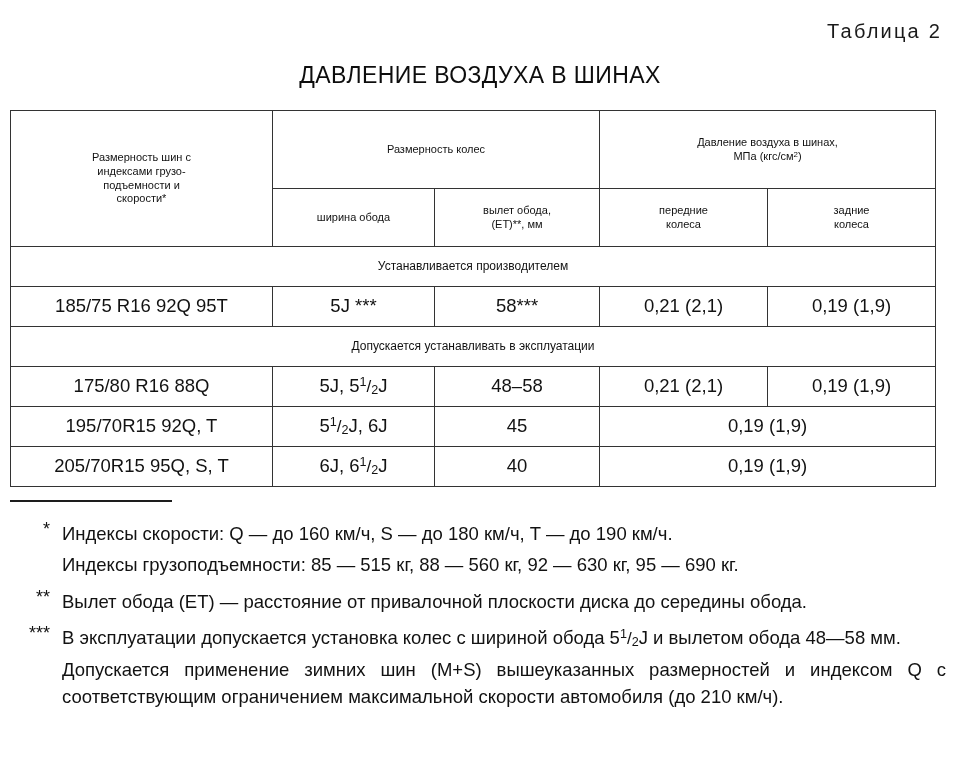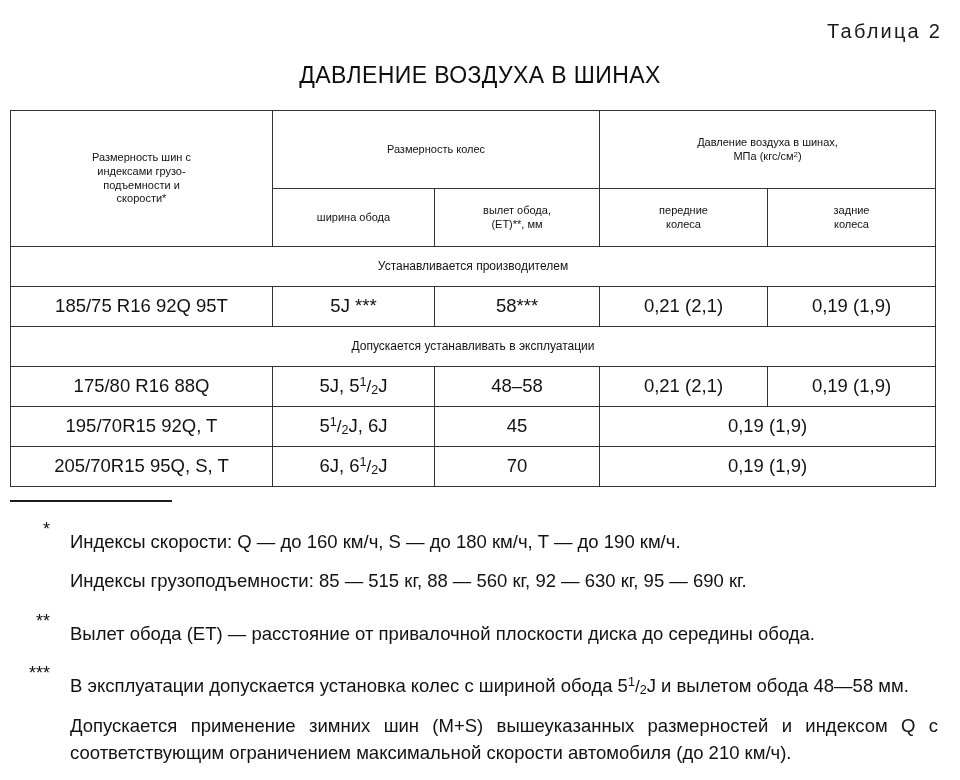--- a/index.html
+++ b/index.html
@@ -151,21 +151,21 @@
     width: 40px;
     text-align: right;
     padding-right: 8px;
     white-space: nowrap;
     font-size: 18px;
   }
   .note .body {
     flex: 1 1 auto;
   }
   .note .body p {
-    margin: 12px;
+    margin: 4px;
   }
   .note-just .body p {
     text-align: justify;
     text-align-last: left;
   }
 </style>
 </head>
 <body>
 
 <div class="page">
@@ -235,21 +235,21 @@
         <tr class="data-row">
           <td class="cell-a">195/70R15 92Q, T</td>
           <td>5<span class="frac"><span class="num">1</span><span class="sl">/</span><span class="den">2</span></span>J,&nbsp;6J</td>
           <td>45</td>
           <td colspan="2">0,19 (1,9)</td>
         </tr>
 
         <tr class="data-row">
           <td class="cell-a">205/70R15 95Q, S, T</td>
           <td>6J,&nbsp;6<span class="frac"><span class="num">1</span><span class="sl">/</span><span class="den">2</span></span>J</td>
-          <td>70</td>
+          <td>40</td>
           <td colspan="2">0,19 (1,9)</td>
         </tr>
 
       </tbody>
     </table>
   </div>
 
   <div class="fn-rule"></div>
 
   <div class="notes">

